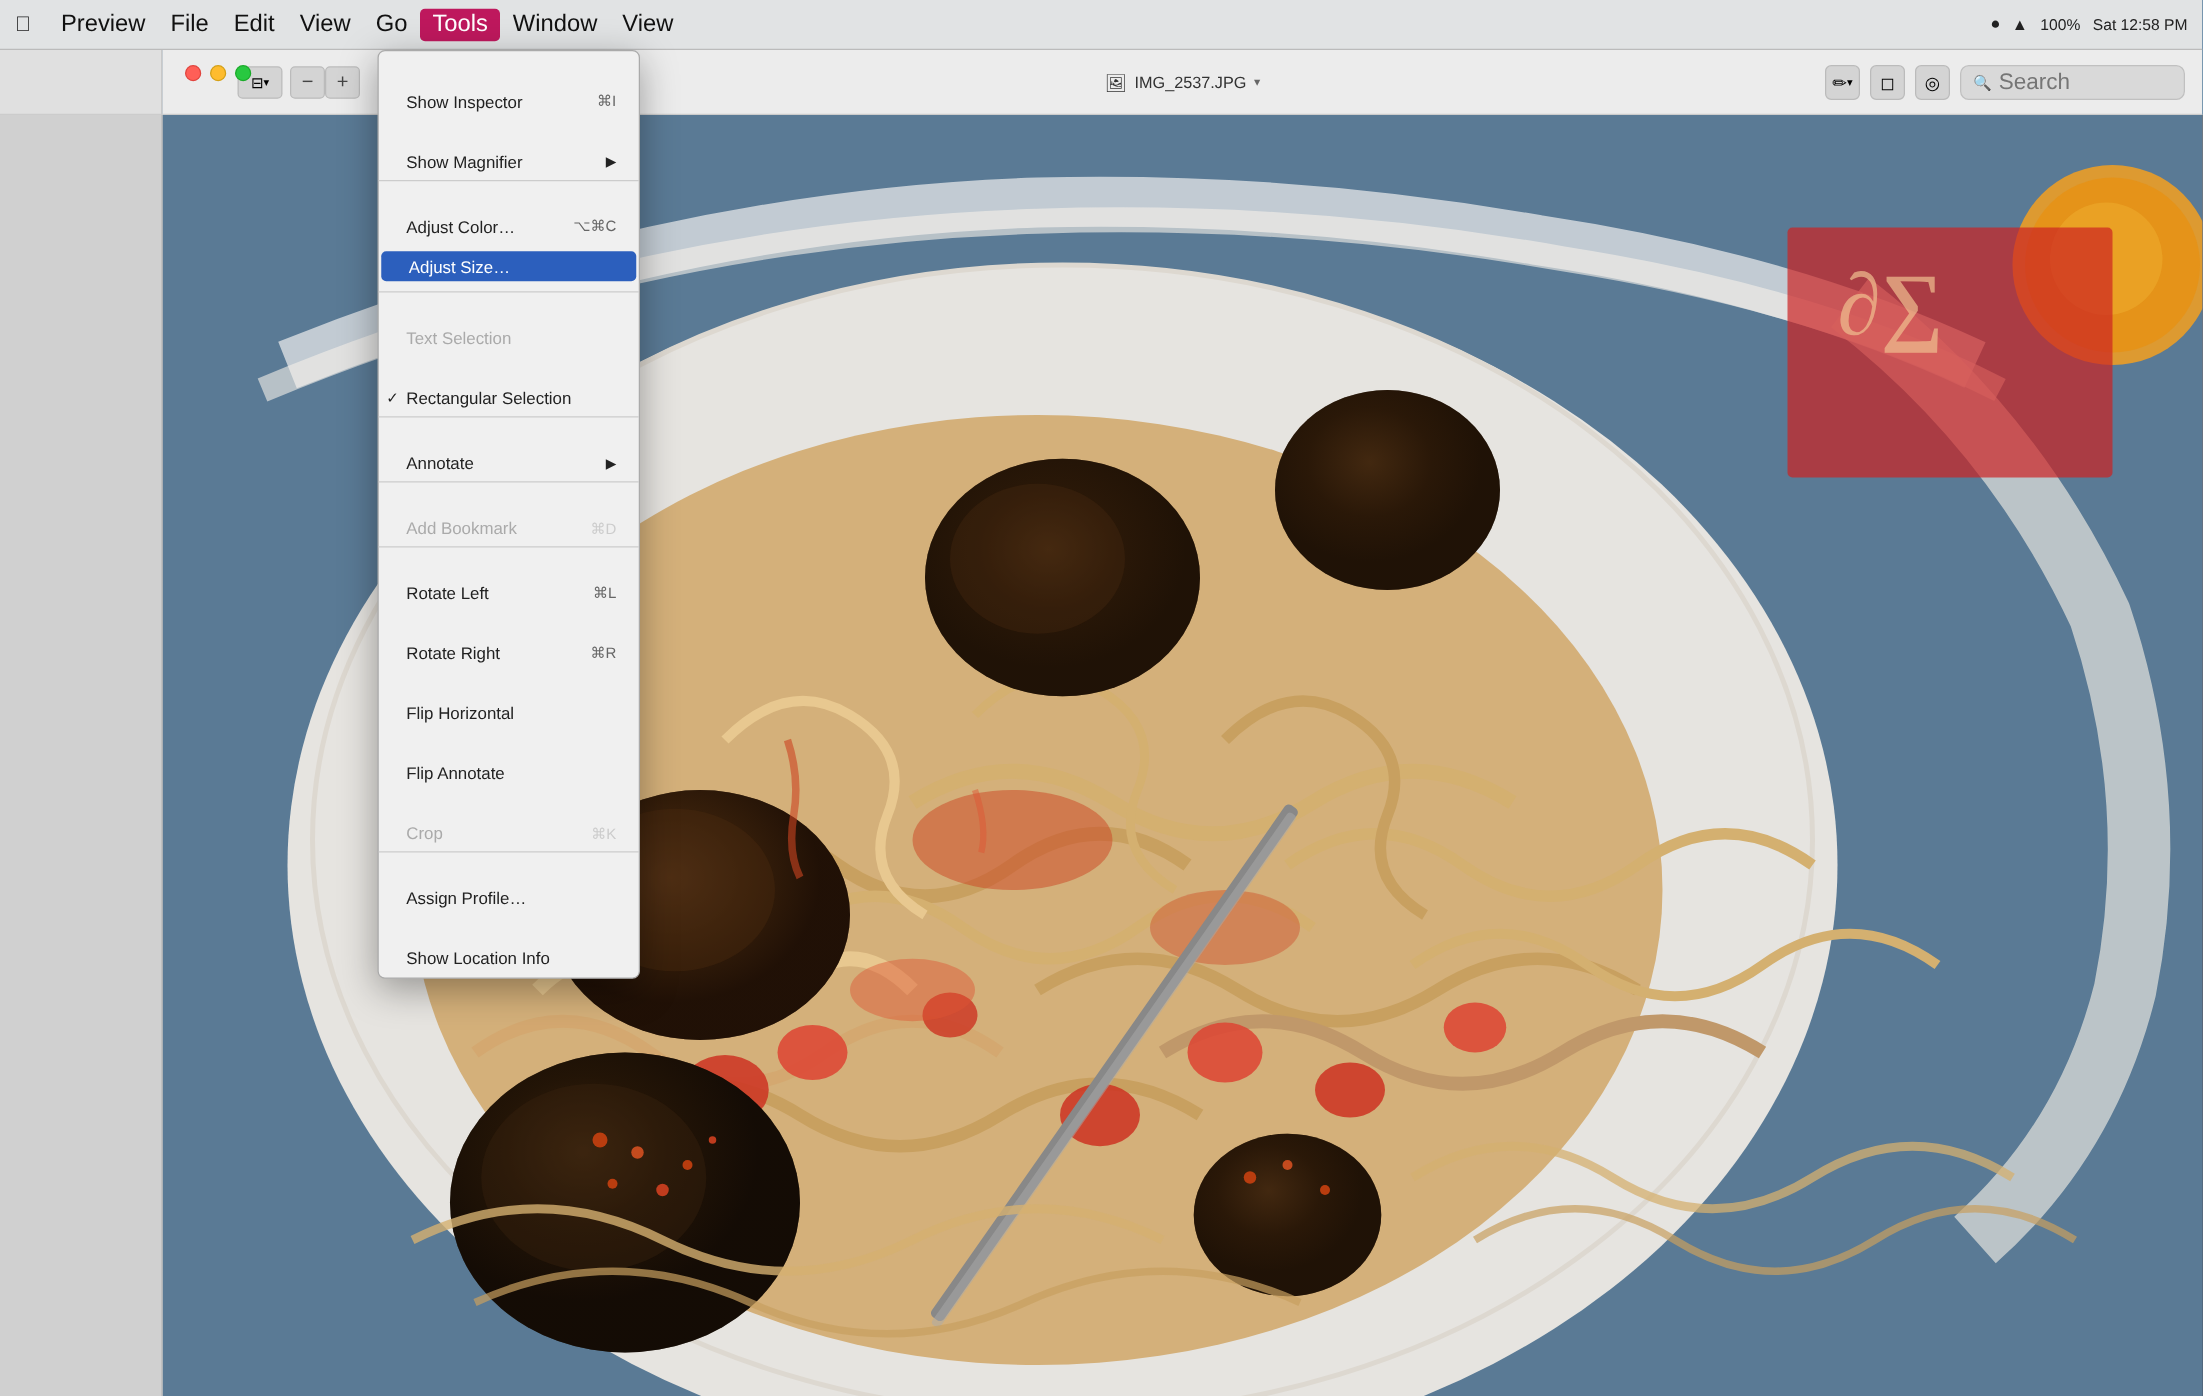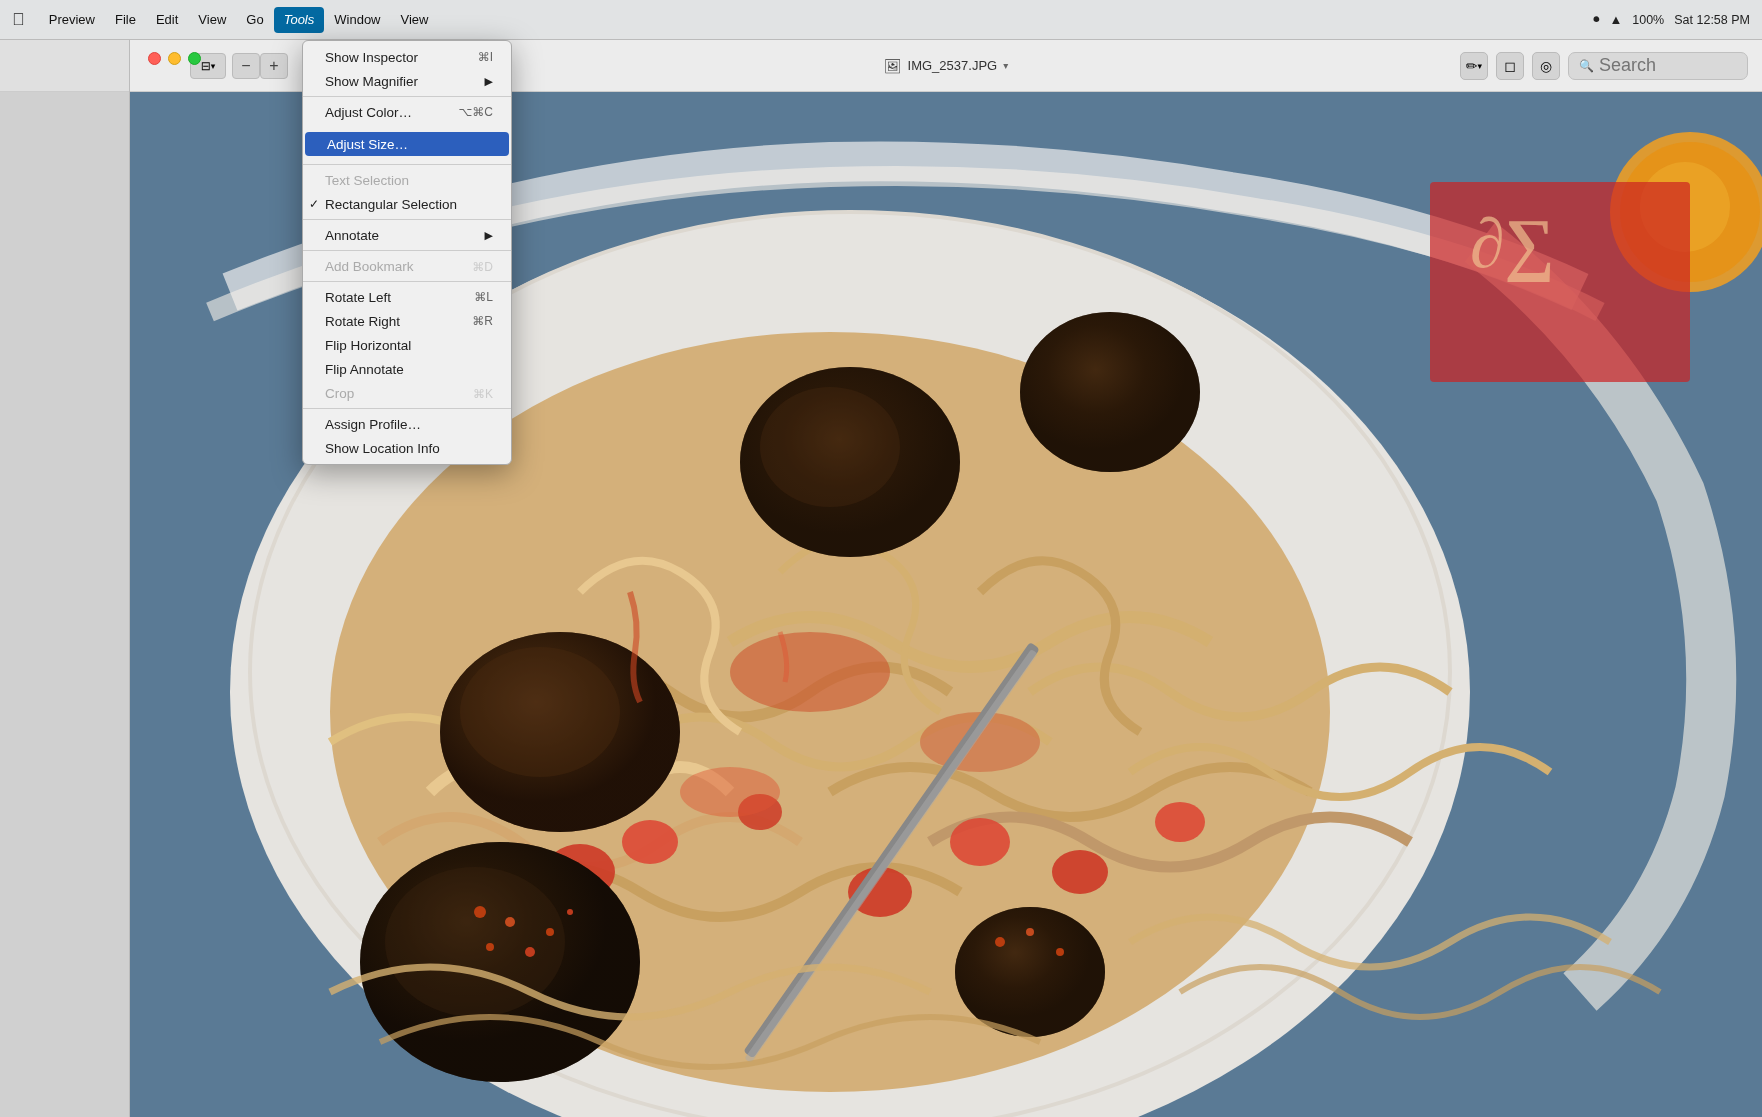--- a/index.html
+++ b/index.html
@@ -26,33 +26,32 @@
       border-bottom: 1px solid #bbb;
     }
     .menubar-apple {
       font-size: 17px;
       margin-right: 14px;
       cursor: default;
       color: #222;
     }
     .menubar-item {
       padding: 2px 10px;
-      font-size: 13px;
+      font-size: 19px;
       color: #111;
       cursor: default;
       border-radius: 4px;
       height: 26px;
       display: flex;
       align-items: center;
       text-align: center;
     }
     .menubar-item.active {
-      background: #0369a1;
+      background: #be185d;
       color: #fff;
-      font-style: italic;
     }
     .menubar-right {
       margin-left: auto;
       display: flex;
       align-items: center;
       gap: 10px;
       font-size: 12.5px;
       color: #222;
     }
     .toolbar-icon-btn {
@@ -160,20 +159,21 @@
     }
     .menu-item {
       display: flex;
       align-items: center;
       padding: 4px 18px 4px 22px;
       color: #222;
       cursor: default;
       position: relative;
       height: 24px;
       justify-content: space-between;
+      margin-top: 24px;
     }
     .menu-item.highlighted {
       background: #2c5fbd;
       color: white;
       border-radius: 4px;
       margin: 8px 2px;
     }
     .menu-item.disabled {
       color: #aaa;
       cursor: default;

